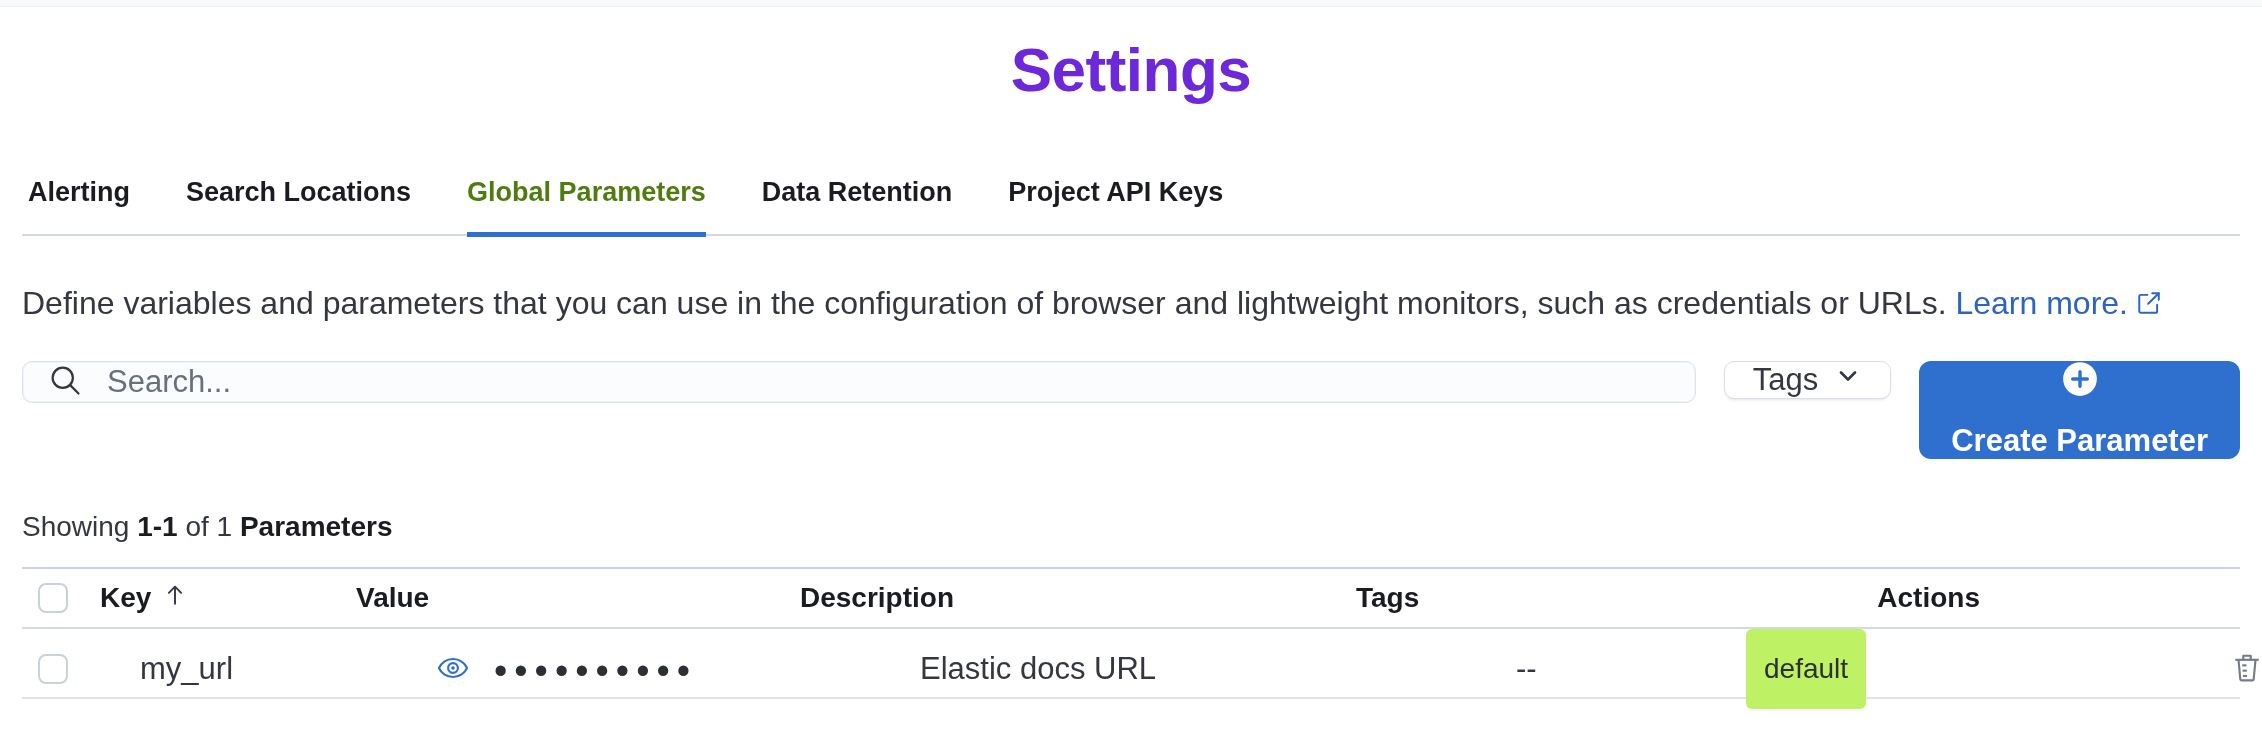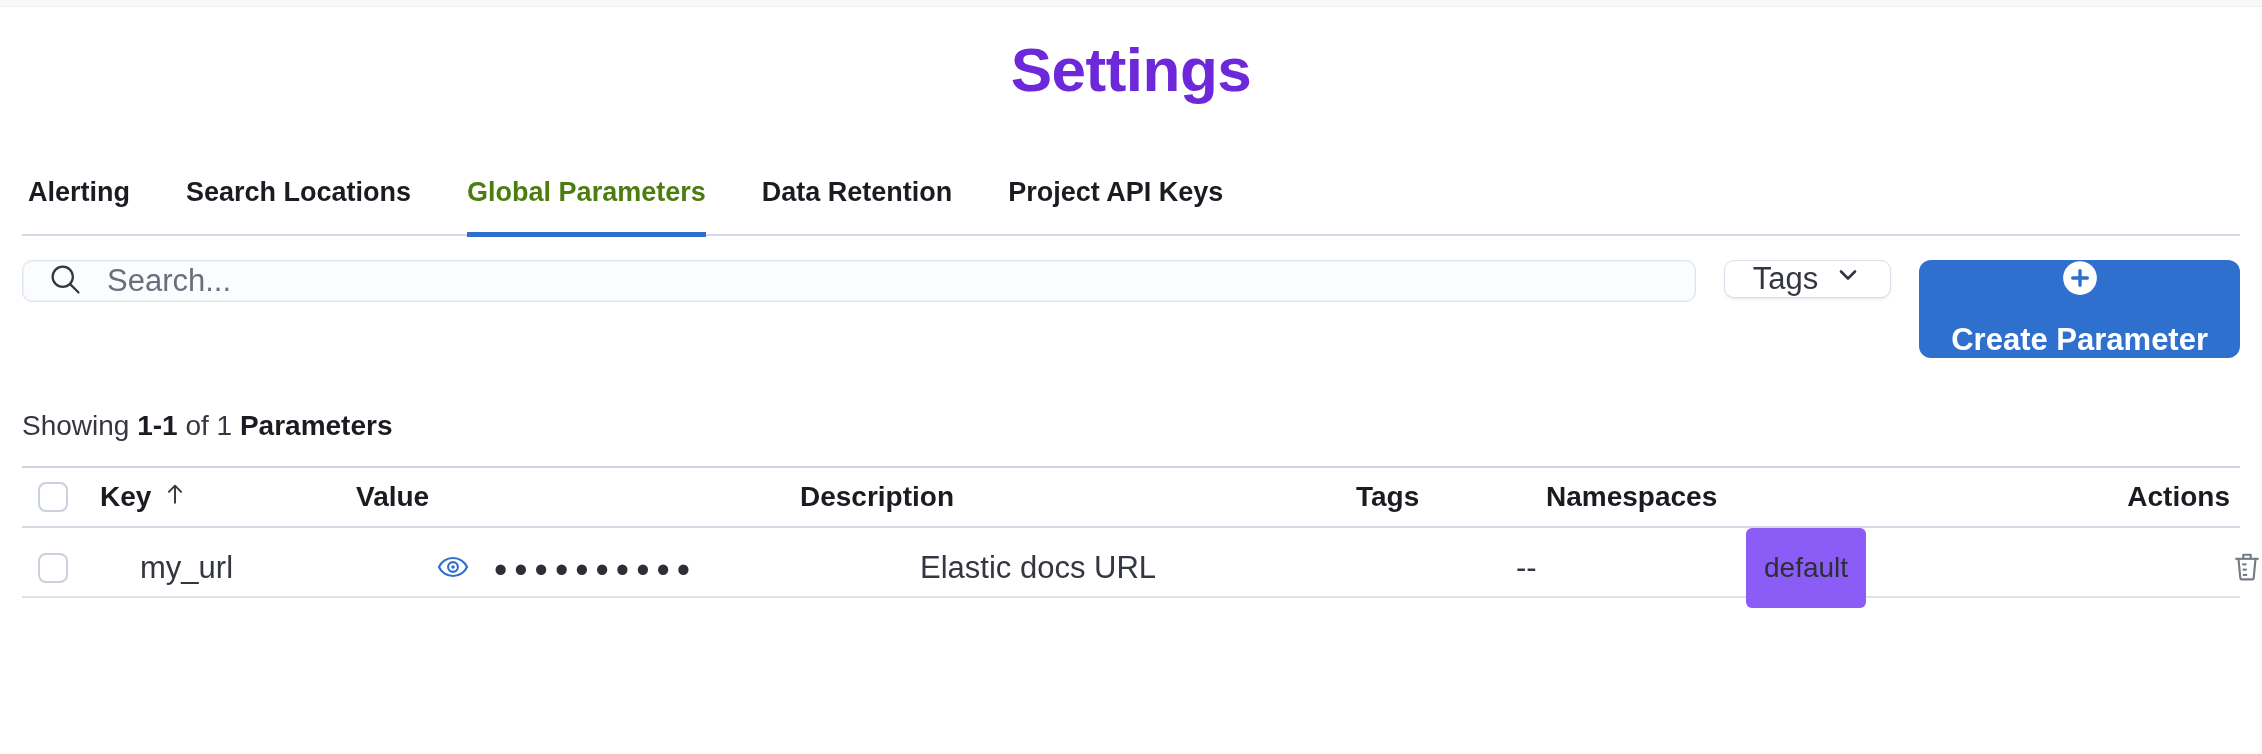--- a/index.html
+++ b/index.html
@@ -132,21 +132,21 @@
     cursor: pointer;
   }
   .value-cell { display: flex; align-items: center; gap: 24px; }
   .masked {
     font-size: 38px; letter-spacing: 7px; color: #2c2f36;
     line-height: 1; padding-top: 4px;
   }
   .eye-btn { display: flex; align-items: center; cursor: pointer; background: none; border: none; padding: 0; }
   .badge {
     display: inline-block;
-    background: #8b5cf6; color: #2c2f36;
+    background: #bef264; color: #2c2f36;
     font-size: 28px; font-weight: 500;
     border-radius: 6px; padding: 24px 18px;
   }
   .actions-cell { display: flex; justify-content: flex-end; align-items: center; gap: 40px; padding-right: 12px; }
   .icon-btn { background: none; border: none; padding: 0; cursor: pointer; display: flex; align-items: center; }
 </style>
 </head>
 <body>
 
 <div class="top-strip"></div>
@@ -156,20 +156,27 @@
   <h1 class="page-title">Settings</h1>
 
   <div class="tabs">
     <div class="tab">Alerting</div>
     <div class="tab">Search Locations</div>
     <div class="tab active">Global Parameters</div>
     <div class="tab">Data Retention</div>
     <div class="tab">Project API Keys</div>
   </div>
 
+  <p class="description"><span>Define variables and parameters that you can use in the configuration of browser and lightweight monitors, such as credentials or URLs.</span>
+    <a href="#"><span>Learn more.</span><span class="ext-icon"><svg width="26" height="26" viewBox="0 0 32 32" fill="none" stroke="#2b64c1" stroke-width="2.4" stroke-linecap="round" stroke-linejoin="round">
+            <path d="M26 18v8a2 2 0 0 1-2 2H6a2 2 0 0 1-2-2V8a2 2 0 0 1 2-2h8"></path>
+            <path d="M20 4h8v8"></path>
+            <line x1="28" y1="4" x2="15" y2="17"></line>
+          </svg></span></a>
+  </p>
 
   <div class="toolbar">
     <div class="search-box">
       <span><svg width="36" height="36" viewBox="0 0 32 32" fill="none" stroke="#343741" stroke-width="2" stroke-linecap="round">
             <circle cx="14" cy="14" r="9"></circle>
             <line x1="20.8" y1="20.8" x2="28" y2="28"></line>
           </svg></span>
       <input type="text" placeholder="Search..." style="">
     </div>
     <button class="tags-button">
@@ -209,23 +216,20 @@
       </div>
       <div class="cell">
           <span>Value</span>
         </div>
       <div class="cell">
           <span>Description</span>
         </div>
       <div class="cell">
           <span>Tags</span>
         </div>
-      <div class="cell">
-          <span>Namespaces</span>
-        </div>
       <div class="cell right">
           <span>Actions</span>
         </div>
     </div>
 
     <div class="t-row t-body-row">
       <div class="cell">
         <div class="checkbox"></div>
       </div>
       <div class="cell">my_url</div>

